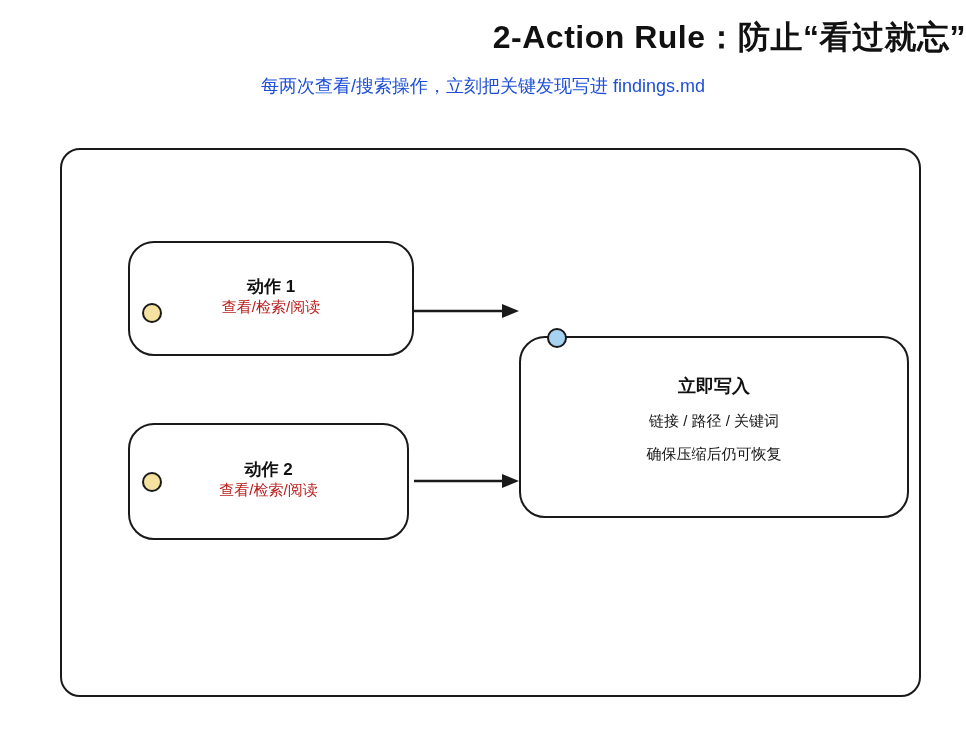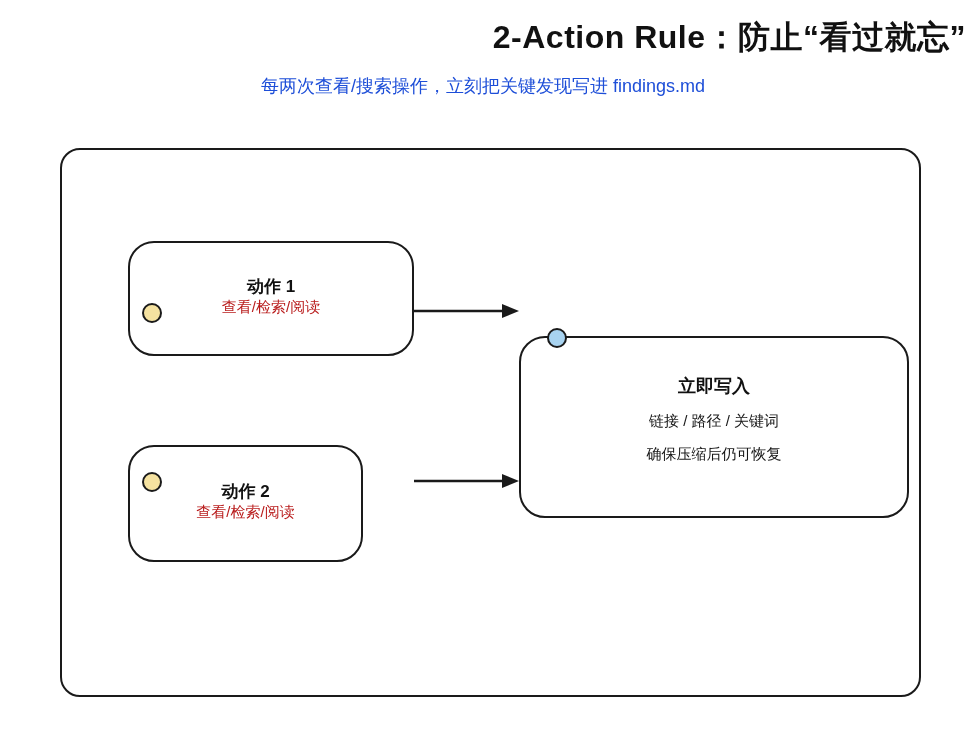--- a/index.html
+++ b/index.html
@@ -46,21 +46,21 @@
     background: #ffffff;
     border: 2.5px solid #1a1a1a;
     border-radius: 26px;
     display: flex;
     flex-direction: column;
     align-items: center;
     justify-content: center;
     text-align: center;
   }
   .node-action-1 { left: 128px; top: 241px; width: 286px; height: 115px; padding-bottom: 6px; }
-  .node-action-2 { left: 128px; top: 445px; width: 235px; height: 117px; padding-bottom: 6px; }
+  .node-action-2 { left: 128px; top: 423px; width: 281px; height: 117px; padding-bottom: 6px; }
   .node-write   { left: 519px; top: 320px; width: 390px; height: 182px; padding-bottom: 16px; margin-top: 16px; }
   .node-title {
     font-size: 17px;
     font-weight: bold;
     color: #111111;
   }
   .node-write .node-title { font-size: 18px; }
   .node-sub {
     font-size: 15px;
     color: #b91c1c;

